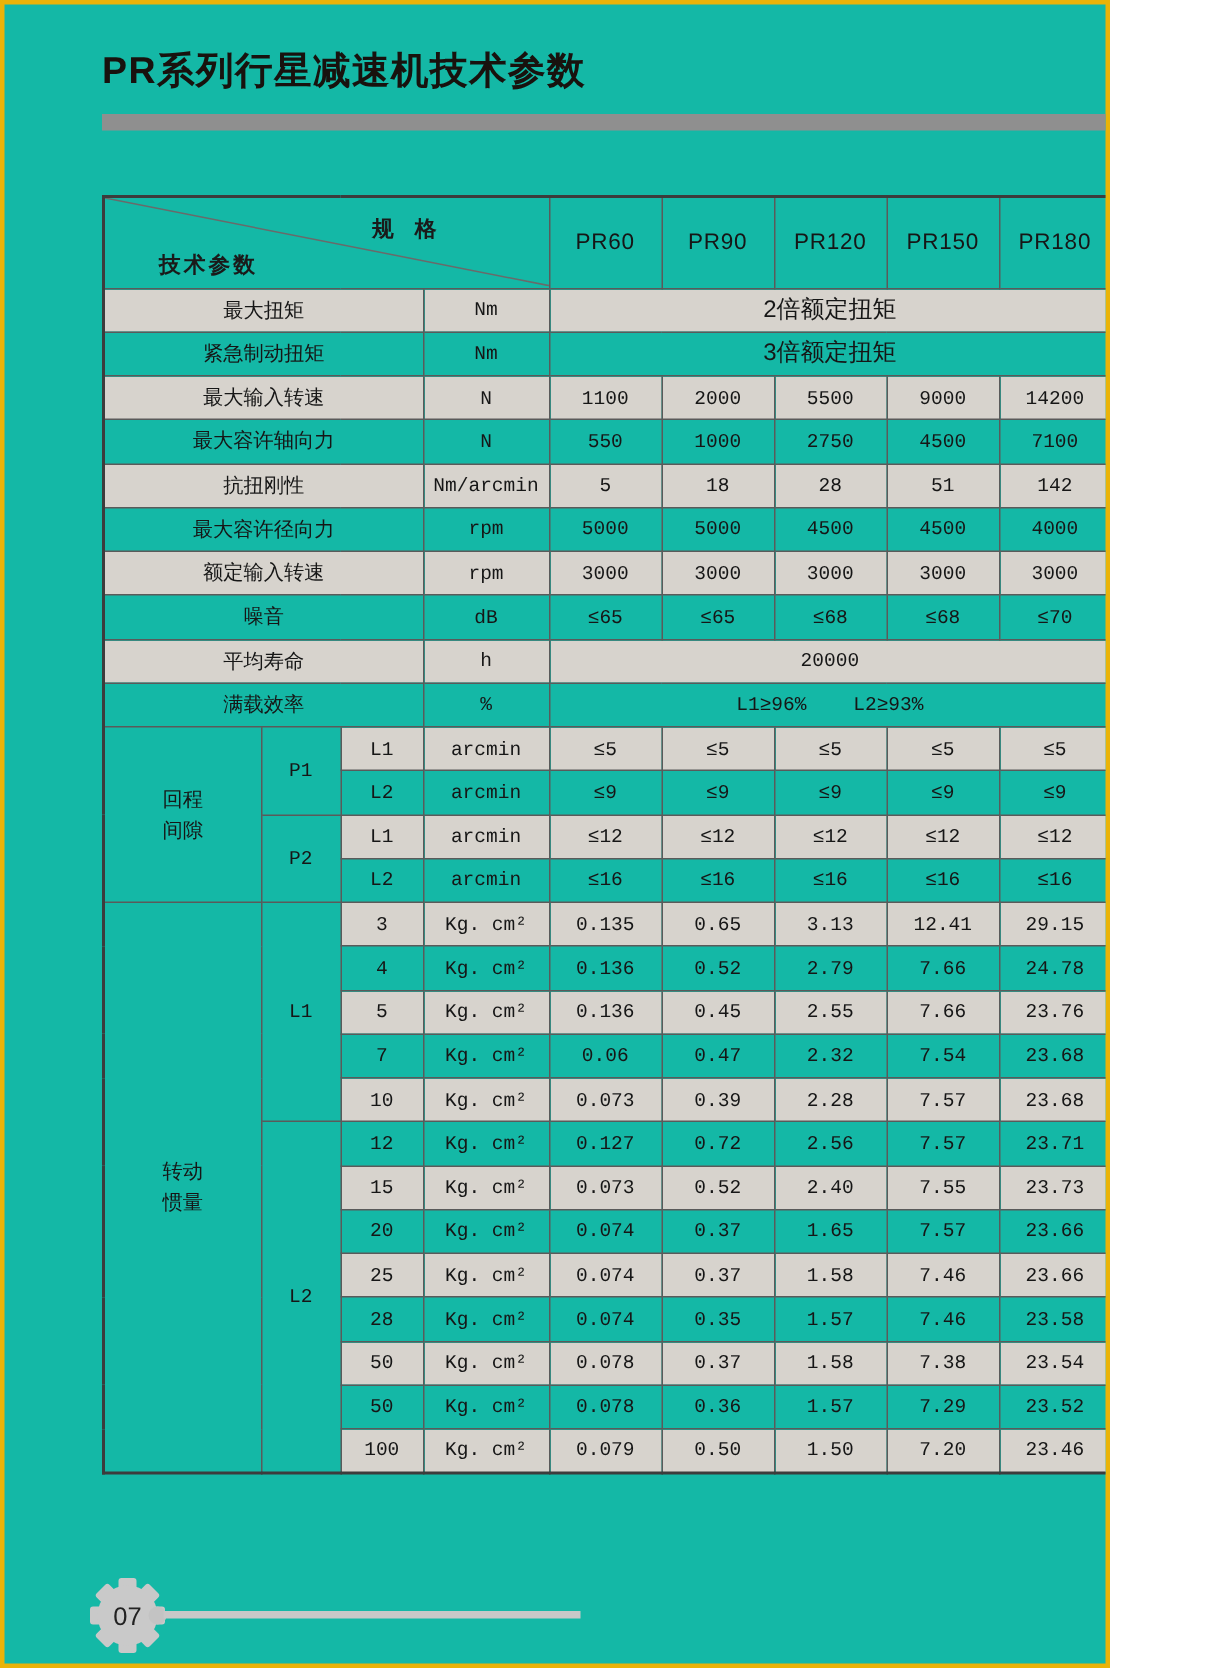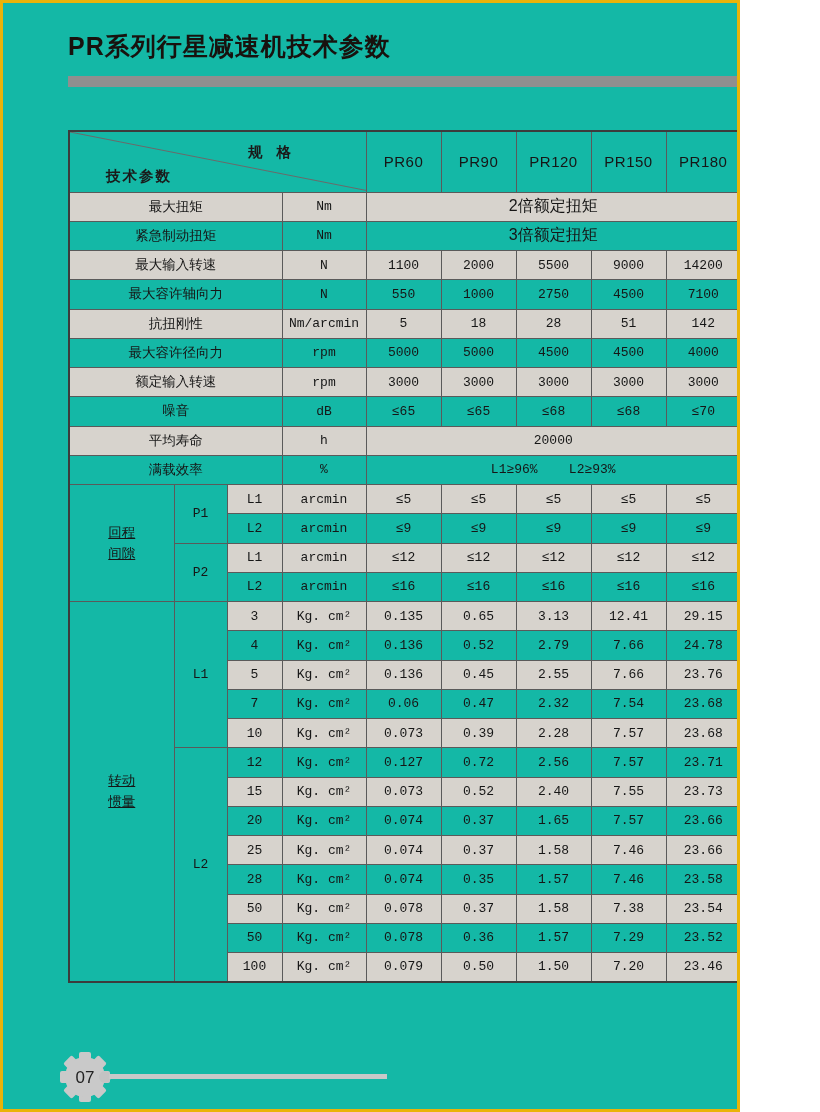--- a/index.html
+++ b/index.html
@@ -26,21 +26,21 @@
   tr.hdr { height:61px; }
   tbody tr.body-row { height:29.26px; }
   .g { background:#d7d3cd; }
   .cn  { font-size:16px; }
   .lab { font-size:13.5px; padding-right:48px; }
   .model { font-size:15px; letter-spacing:0.5px; }
   .mono, .val {
     font-family:"Liberation Mono","DejaVu Sans Mono", monospace;
     font-size:13px; white-space:pre;
   }
-  .seclab div { line-height:21px; font-size:13.5px;text-decoration:underline; }
+  .seclab div { line-height:21px; font-size:13.5px; }
   .corner { position:relative; }
   .corner svg.diag { position:absolute; left:0; top:0; }
   .corner .spec-label { position:absolute; left:158px; top:11px; font-size:14.5px; font-weight:bold; letter-spacing:5px; color:#1a1a1a;margin-left:20px; }
   .corner .tech-label { position:absolute; left:36px; top:35px; font-size:14.5px; font-weight:bold; letter-spacing:2px; color:#1a1a1a; }
 
   .footer-gear { position:absolute; left:56px; top:1048px; }
   .footer-dot  { position:absolute; left:96px; top:1068px; width:12px; height:12px; border-radius:50%; background:#c3c3c3; }
   .footer-line { position:absolute; left:106px; top:1071px; width:278px; height:5px; background:#c8c8c8; }
 </style>
 </head>

